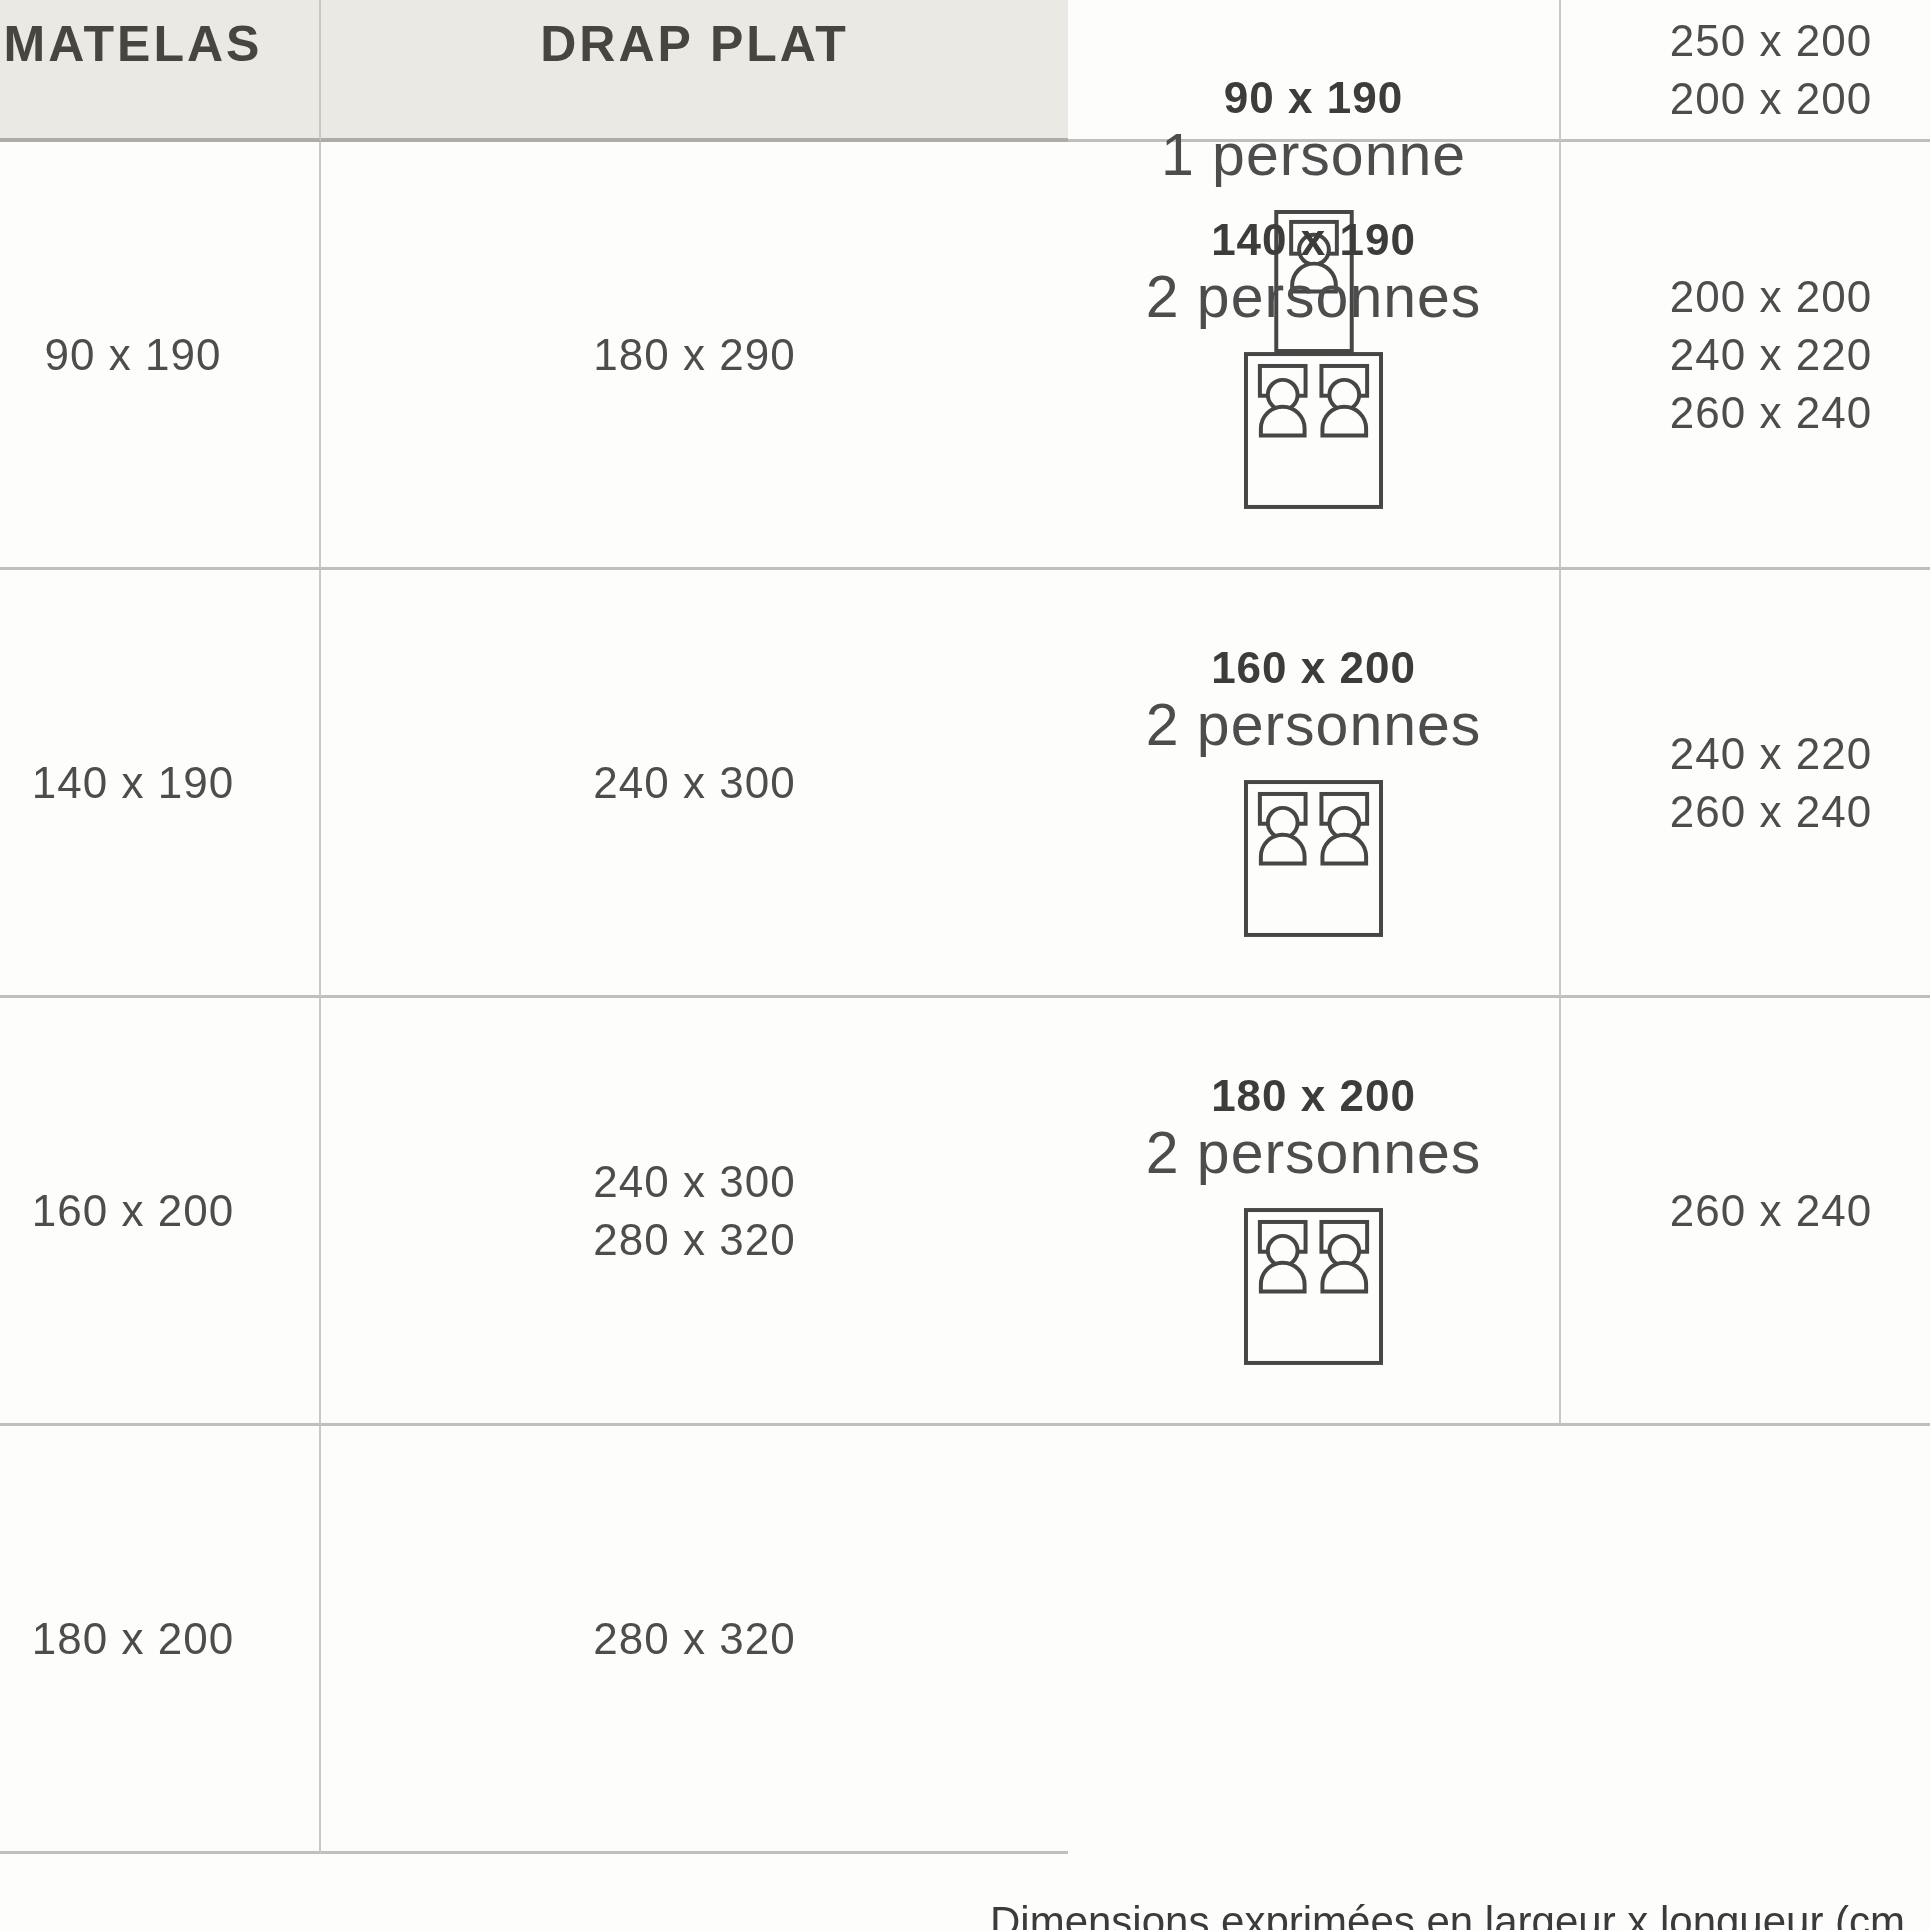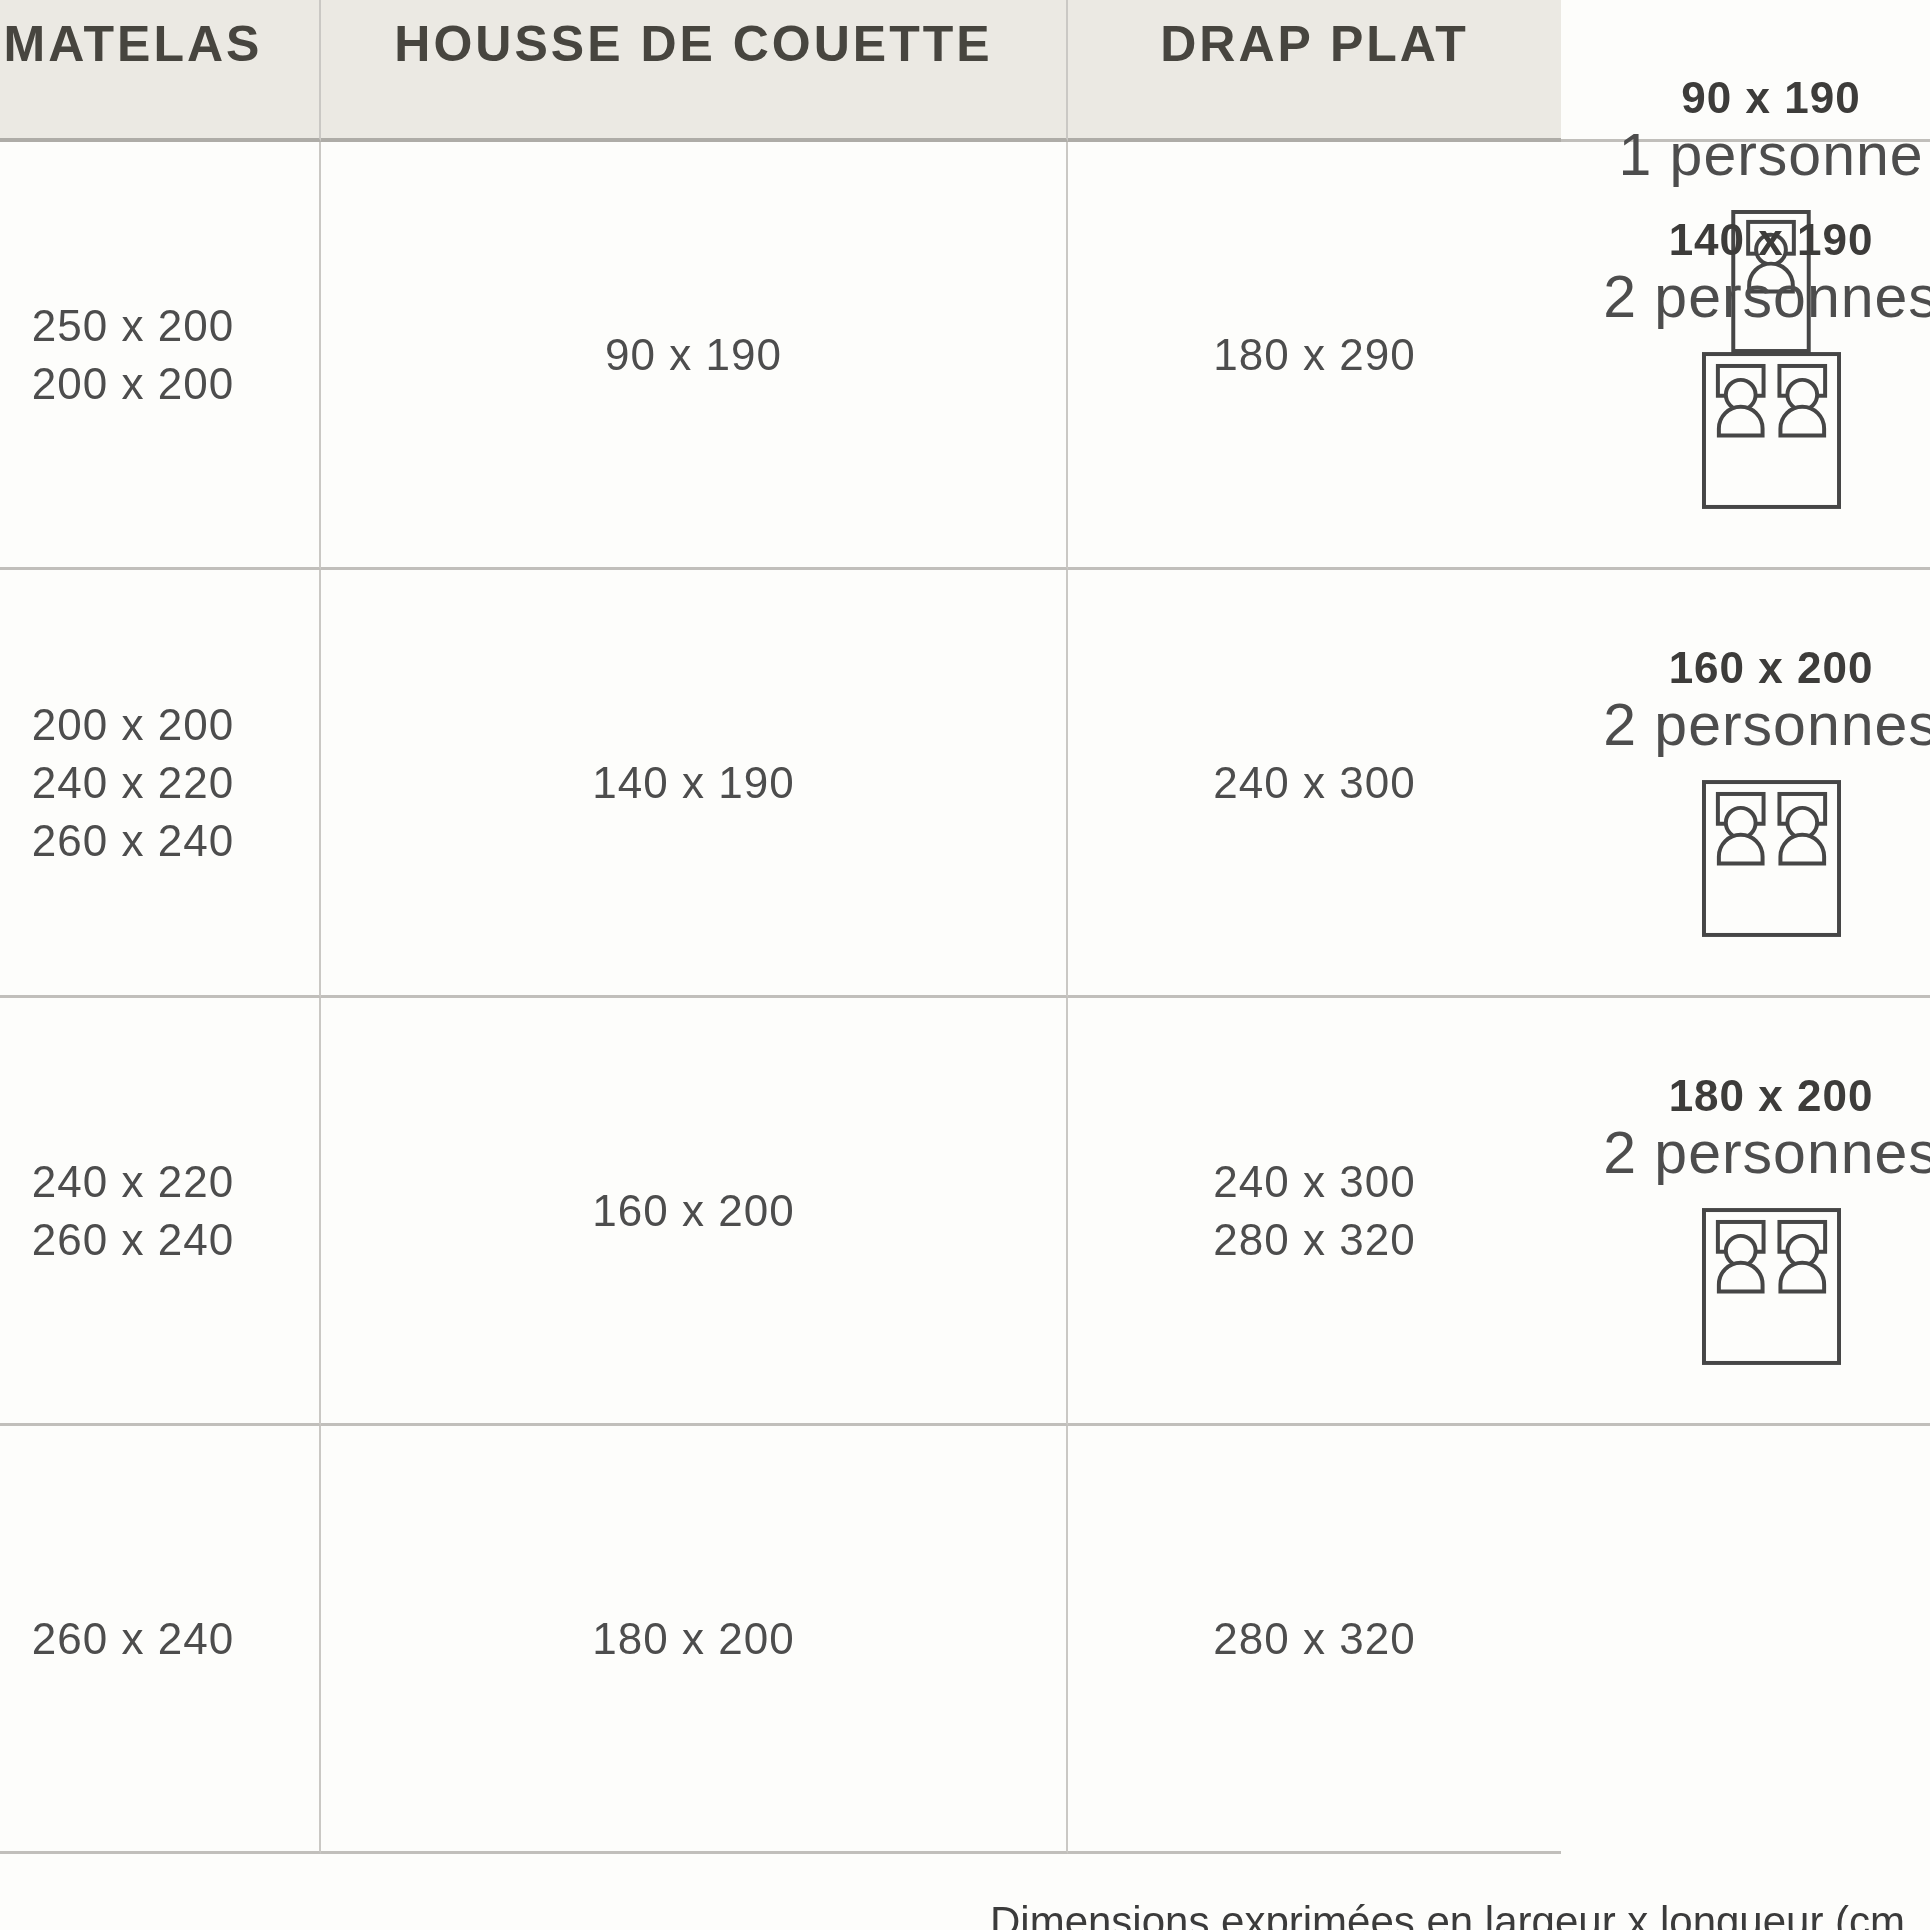--- a/index.html
+++ b/index.html
@@ -68,23 +68,20 @@
     white-space: nowrap;
   }
 </style>
 </head>
 <body>
 
 <div class="size-table">
 
   <div class="cell hdr v-line">
     <span>MATELAS</span>
-  </div>
-  <div class="cell hdr v-line">
-    <span>HOUSSE DE COUETTE</span>
   </div>
   <div class="cell hdr">
     <span>DRAP PLAT</span>
   </div>
 
   <div class="cell body-row v-line mattress-cell">
     <div class="mattress-size">90 x 190</div>
     <div class="capacity">1 personne</div>
     <div class="bed-icon-wrap">
       <svg viewBox="0 0 80 144" width="80" height="143">

